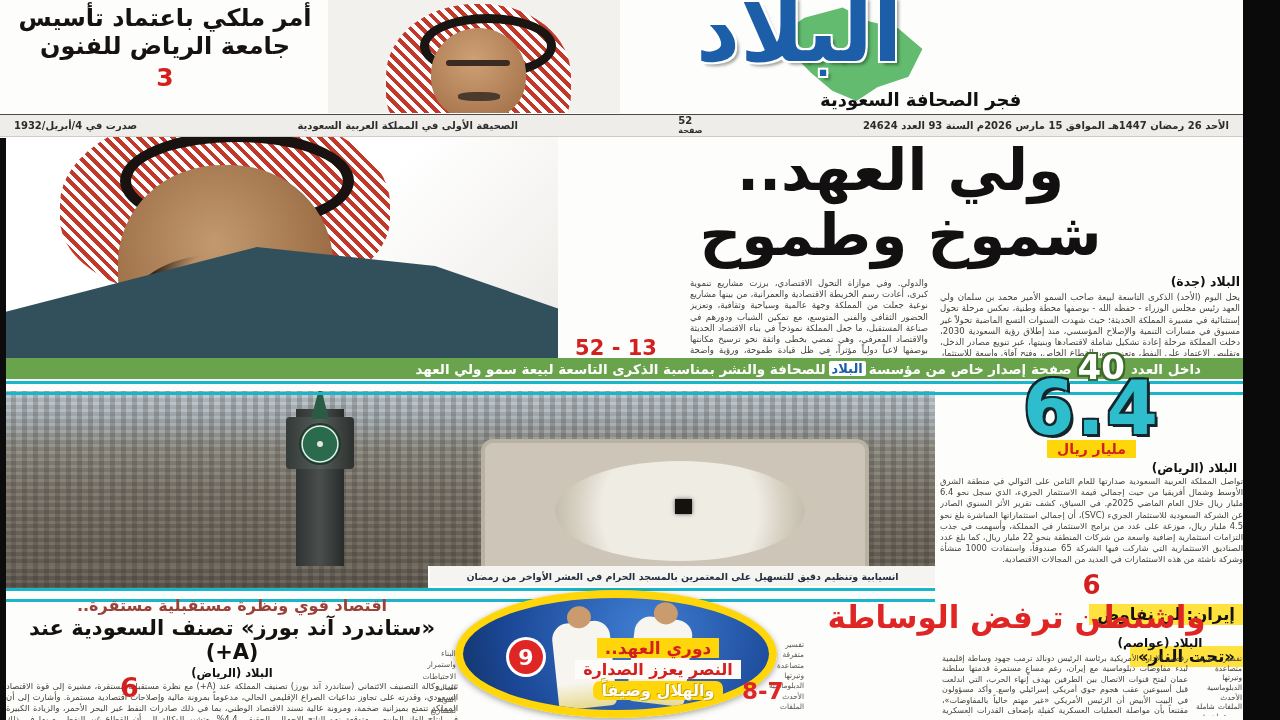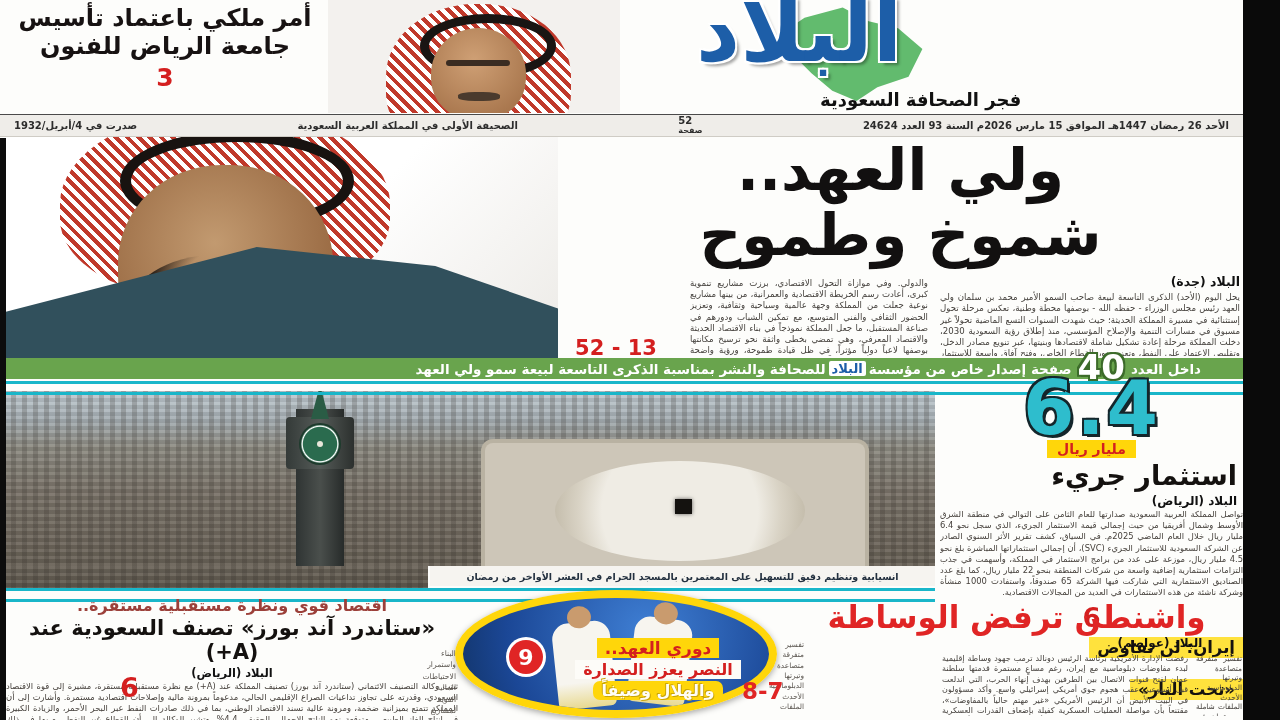--- a/index.html
+++ b/index.html
@@ -231,21 +231,20 @@
       <div class="city-tex"></div>
     </div>
   <div class="caption">انسيابية وتنظيم دقيق للتسهيل على المعتمرين بالمسجد الحرام في العشر الأواخر من رمضان</div>
   <div class="cyanrule rule-mid"></div>
 
   <div class="rail">
     <div class="bignum">6.4</div>
     <div style="text-align:center;margin-top:-4px">
       <span class="unitchip">مليار ريال</span>
     </div>
-    <div class="invest-headline">استثمار جريء</div>
     <div class="rail-dl">البلاد (الرياض)</div>
     <div class="rail-body" style="height:96px;overflow:hidden">تواصل المملكة العربية السعودية صدارتها للعام الثامن على التوالي في منطقة الشرق الأوسط وشمال أفريقيا من حيث إجمالي قيمة الاستثمار الجريء، الذي سجل نحو 6.4 مليار ريال خلال العام الماضي 2025م. في السياق، كشف تقرير الأثر السنوي الصادر عن الشركة السعودية للاستثمار الجريء (SVC)، أن إجمالي استثماراتها المباشرة بلغ نحو 4.5 مليار ريال، موزعة على عدد من برامج الاستثمار في المملكة، وأسهمت في جذب التزامات استثمارية إضافية واسعة من شركات المنطقة بنحو 22 مليار ريال، كما بلغ عدد الصناديق الاستثمارية التي شاركت فيها الشركة 65 صندوقاً، واستفادت 1000 منشأة وشركة ناشئة من هذه الاستثمارات في العديد من المجالات الاقتصادية.</div>
     <div class="red-ref">6</div>
     <div class="iranbox">
       <span>إيران: لن نفاوض</span><br>
       <span>«تحت النار»</span>
     </div>
   </div>
 
   <div class="wash-headline">واشنطن ترفض الوساطة</div>

